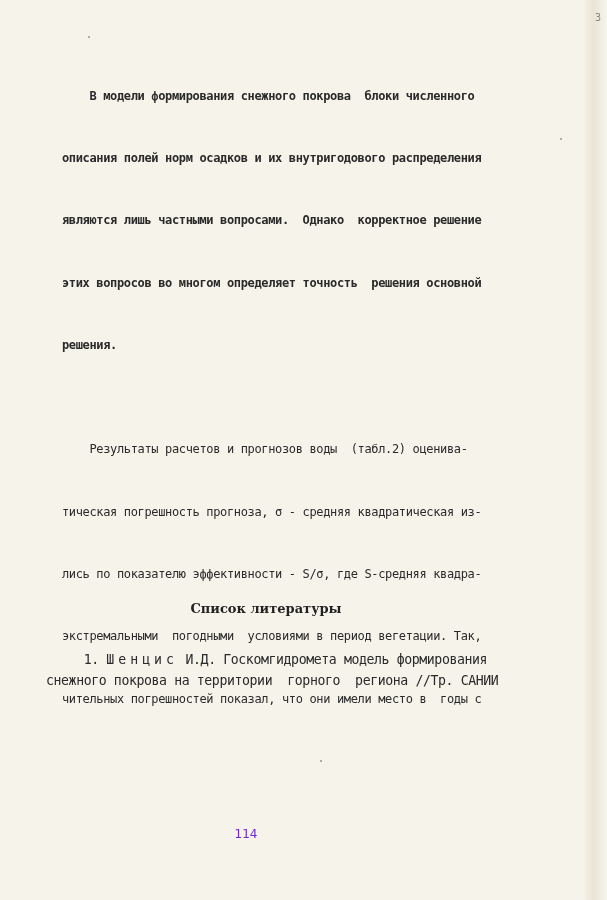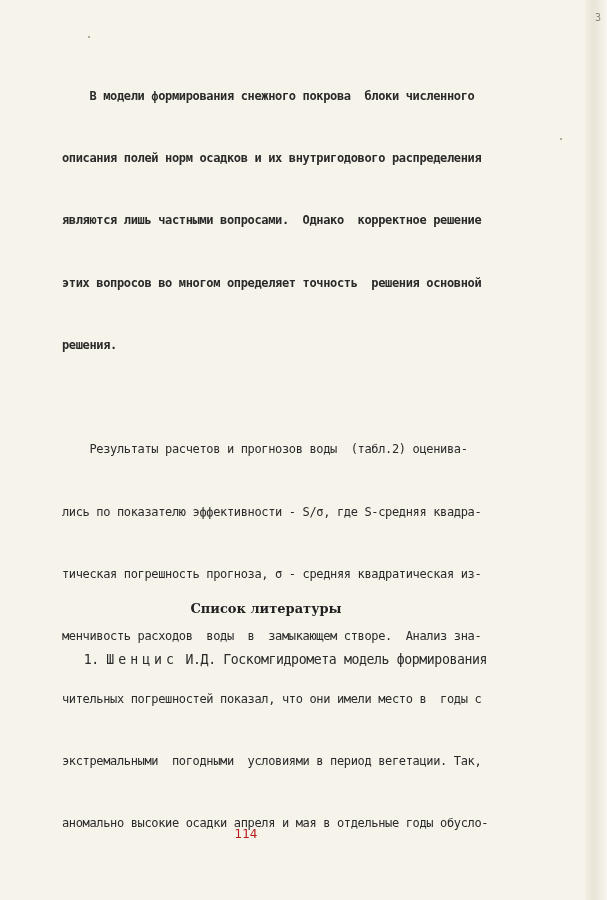--- a/index.html
+++ b/index.html
@@ -35,21 +35,21 @@
     font-family:"DejaVu Serif","Liberation Serif",serif;
     font-weight:bold; font-size:13px; letter-spacing:0px; color:#222;
   }
   .refs {
     position:absolute; left:46px; top:650px; width:560px;
   }
   .refs .line { font-size:13.2px; line-height:20.5px; letter-spacing:-0.4px; }
   .spaced { letter-spacing:4px; }
   .page-number {
     position:absolute; top:827px; left:0; width:492px; text-align:center;
-    font-family:"DejaVu Sans","Liberation Sans",sans-serif; font-size:12px; color:#b91c1c;
+    font-family:"DejaVu Sans","Liberation Sans",sans-serif; font-size:12px; color:#6d28d9;
   }
   .speck { position:absolute; width:2px; height:2px; background:#9a9588; border-radius:1px; }
 </style>
 </head>
 <body>
 
 <div class="page-edge-shadow"></div>
 <div class="page-edge"></div>
 <div class="corner-mark">3</div>
 
@@ -60,40 +60,39 @@
 <div class="content">
   <div class="para bold" style="margin-left:-6px">
     <span class="line">    В модели формирования снежного покрова  блоки численного</span>
     <span class="line">описания полей норм осадков и их внутригодового распределения</span>
     <span class="line">являются лишь частными вопросами.  Однако  корректное решение</span>
     <span class="line">этих вопросов во многом определяет точность  решения основной</span>
     <span class="line">решения.</span>
   </div>
   <div class="para" style="margin-left:-6px">
     <span class="line">    Результаты расчетов и прогнозов воды  (табл.2) оценива-</span>
+    <span class="line">тическая погрешность прогноза, σ - средняя квадратическая из-</span>
     <span class="line">лись по показателю эффективности - S/σ, где S-средняя квадра-</span>
-    <span class="line">тическая погрешность прогноза, σ - средняя квадратическая из-</span>
-    <span class="line">менчивость расходов  воды  в  замыкающем створе.  Анализ зна-</span>
+    <span class="line">экстремальными  погодными  условиями в период вегетации. Так,</span>
     <span class="line">чительных погрешностей показал, что они имели место в  годы с</span>
-    <span class="line">экстремальными  погодными  условиями в период вегетации. Так,</span>
-    <span class="line">аномально высокие осадки апреля и мая в отдельные годы обусло-</span>
     
     
     
     
     
     
     
     
     
   </div>
 
 </div>
 
 <div class="heading">Список литературы</div>
 
 <div class="refs">
   <div>
     <span class="line">&nbsp;&nbsp;&nbsp;&nbsp;&nbsp;<span>1.</span> <span class="spaced">Шенцис</span> <span>И.Д.</span> <span>Госкомгидромета модель формирования</span></span>
+    <span class="line">снежного покрова на территории  горного  региона //Тр. САНИИ</span>
   </div>
 </div>
 
 <div class="page-number">114</div>
 
 </body></html>

